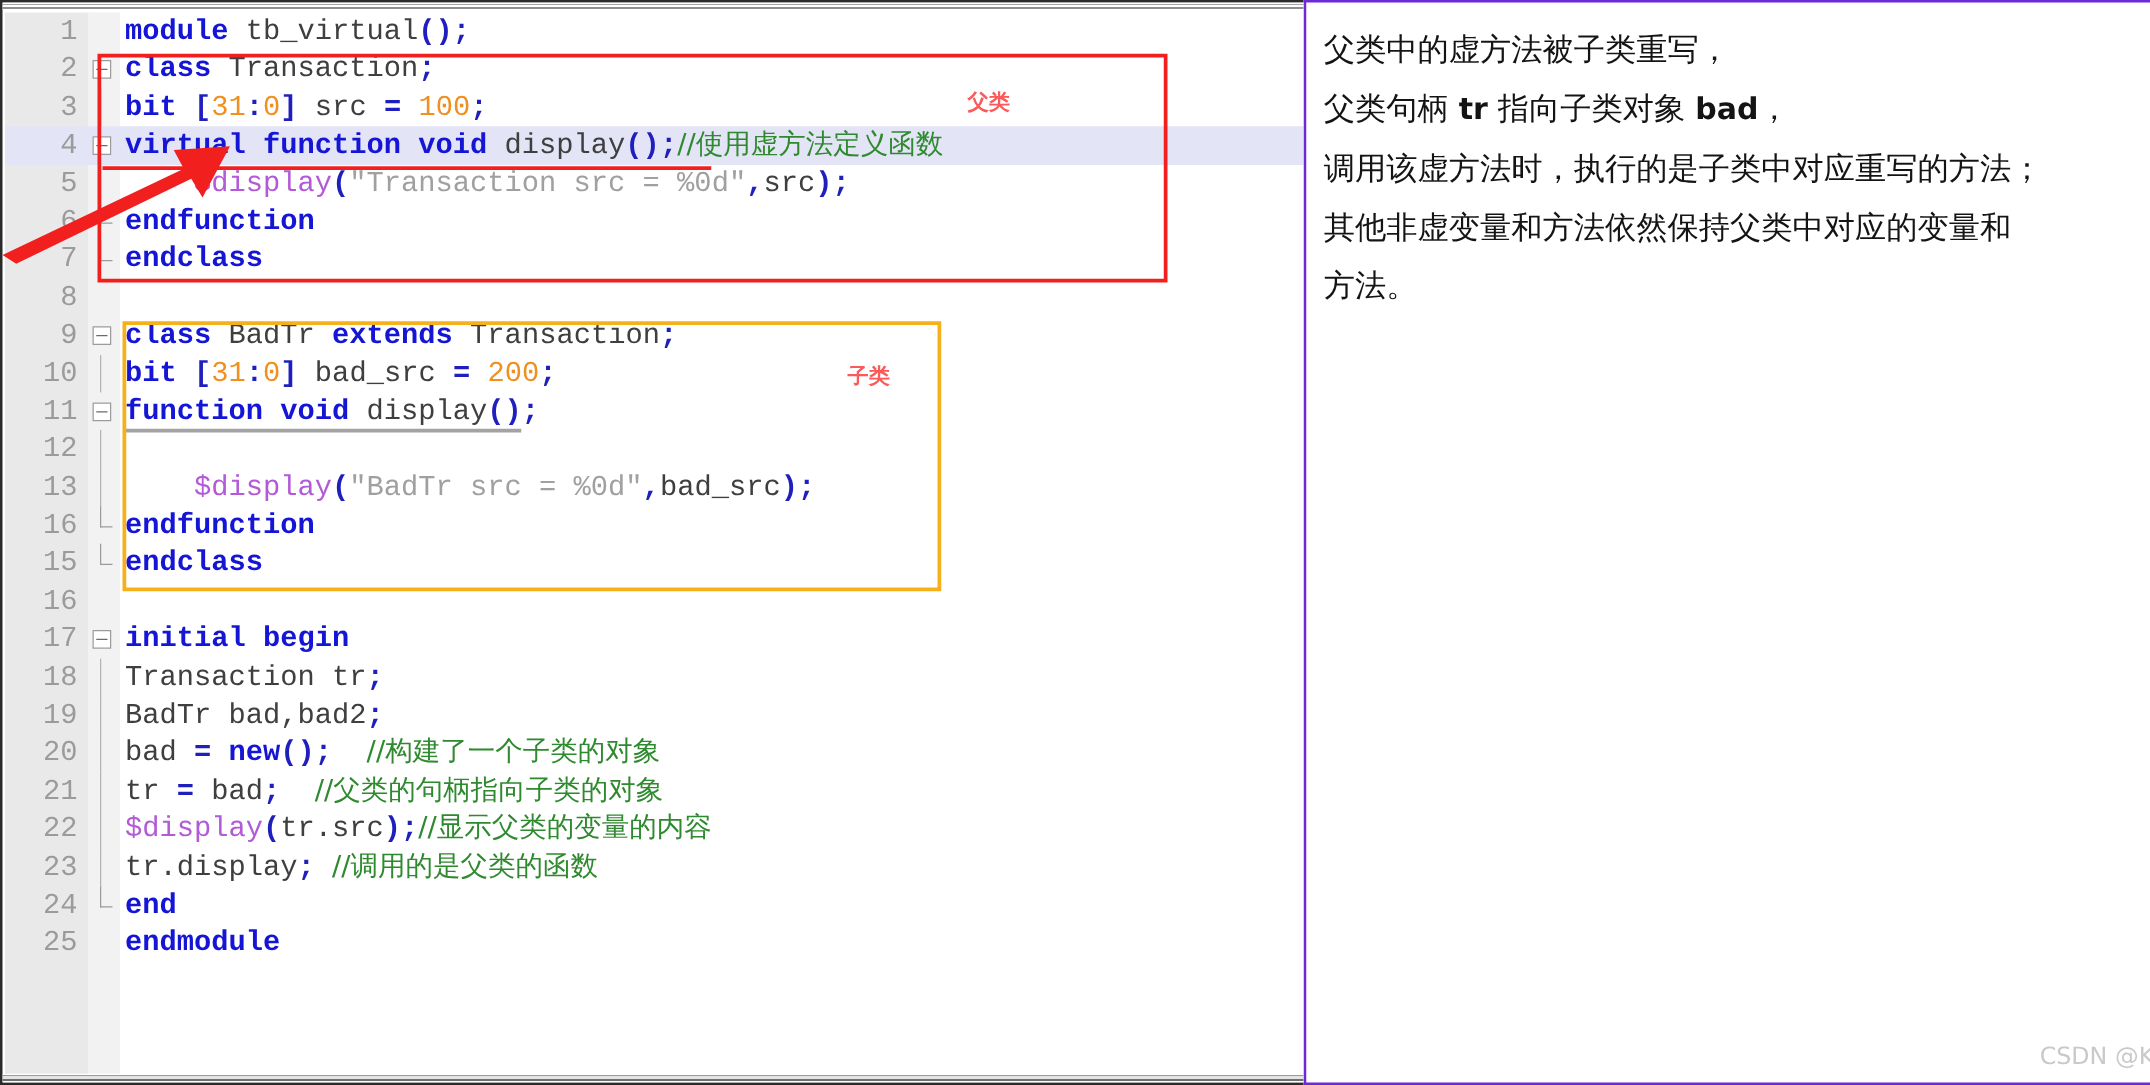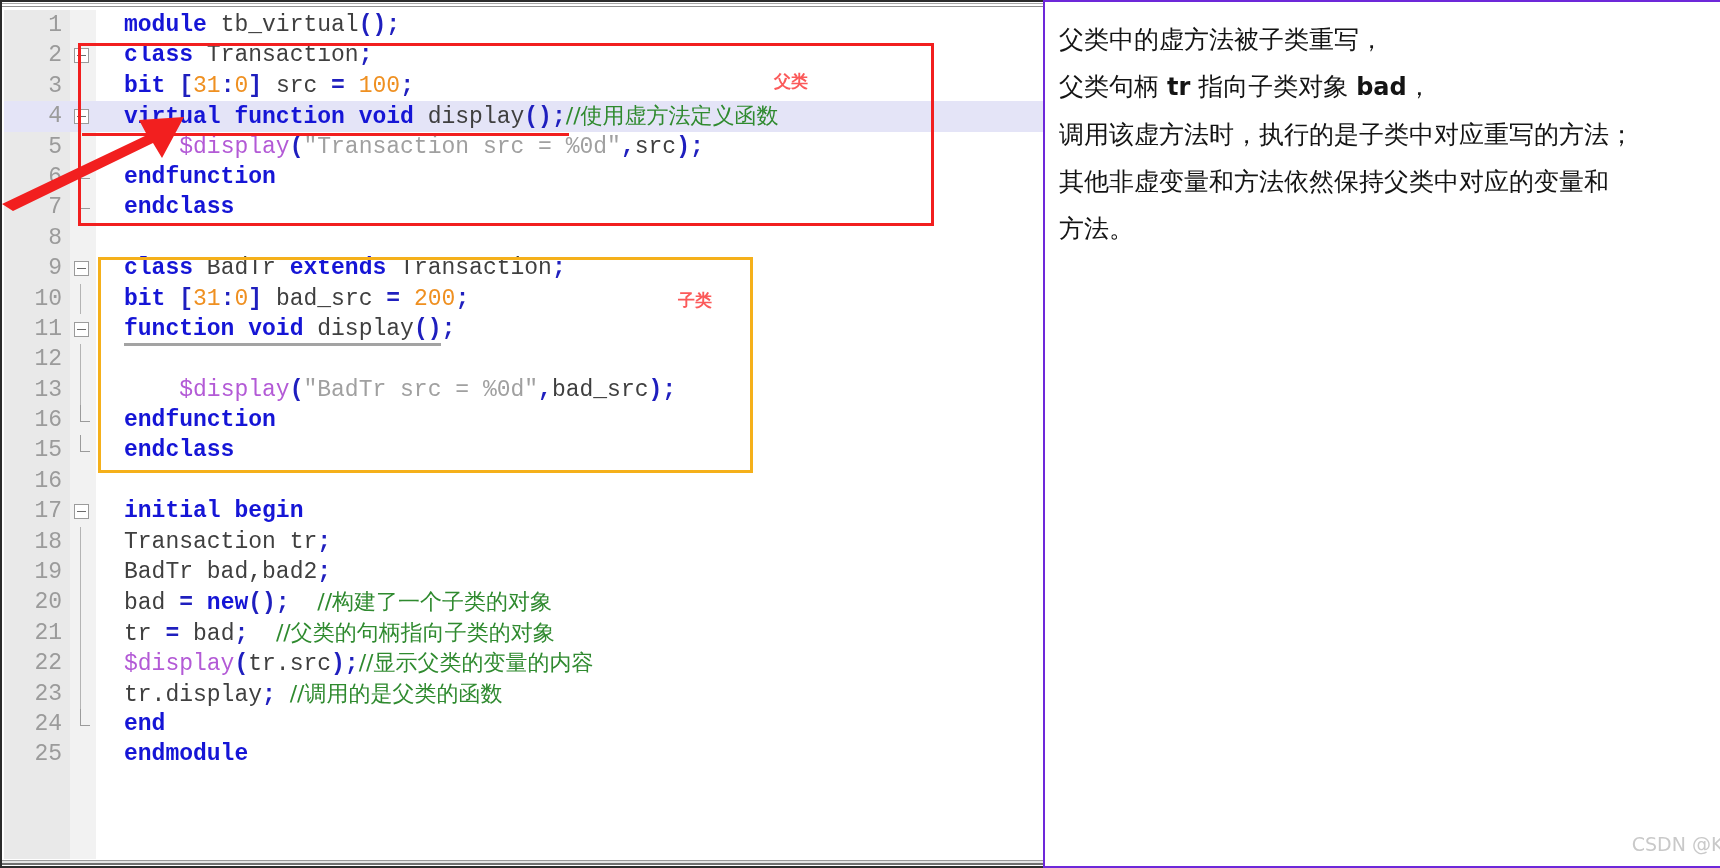--- a/index.html
+++ b/index.html
@@ -97,21 +97,20 @@
     color: #9b9b9b;
     font-family: "Liberation Mono", "DejaVu Sans Mono", monospace;
     font-size: 23px;
     letter-spacing: 0px;
   }
   .line .code {
     position: absolute;
     left: 96px;
     top: 0;
     white-space: pre;
-    margin-left: 24px;
   }
   .line.hl {
     background: #e4e4f7;
   }
   .line.hl .num { color: #9b9b9b; }
 
   
   .kw    { color: #1515d6; font-weight: bold; }
   .ident { color: #3f3f3f; }
   .numlit{ color: #ef9021; }

